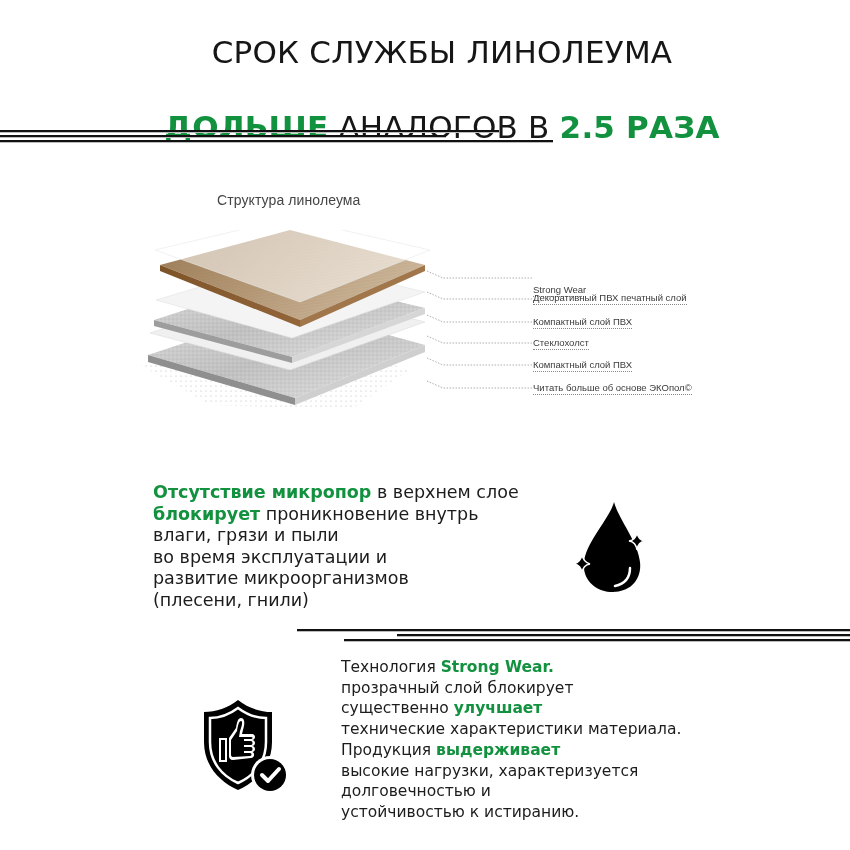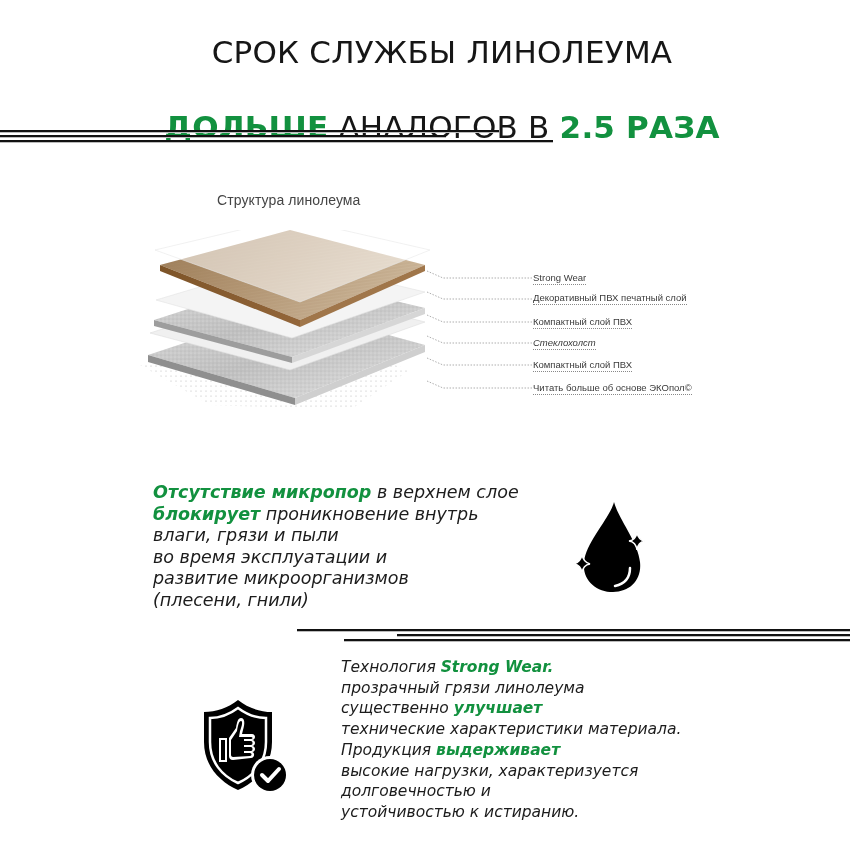--- a/index.html
+++ b/index.html
@@ -16,21 +16,21 @@
   .bold { font-weight: 700; }
 
   .rule { position: absolute; height: 3px; background: #111; border-bottom: 1px solid #bbb; }
 
   
   .diagram-title { position: absolute; left: 217px; top: 192px; font-family: "Liberation Sans", sans-serif; font-size: 14px; color: #454545; letter-spacing: 0.1px; }
   .layer-label { position: absolute; left: 533px; font-family: "Liberation Sans", sans-serif; font-size: 9.5px; color: #3a3a3a; border-bottom: 1px dotted #888; line-height: 12px; white-space: nowrap; }
 
   
   .para { position: absolute; font-size: 17.5px; line-height: 21.5px; color: #1c1c1c; white-space: nowrap; }
-  .para .line { display: block; font-style: italic; }
+  .para .line { display: block; }
   .para-2 { font-size: 15.5px; line-height: 20.7px; }
 </style>
 </head>
 <body>
 
 <div class="title-line title-1">СРОК СЛУЖБЫ ЛИНОЛЕУМА</div>
 <div class="title-line title-2">
   <span class="green bold">ДОЛЬШЕ</span><span style="white-space:pre"> АНАЛОГОВ В </span><span class="green bold">2.5 РАЗА</span>
 </div>
 
@@ -98,24 +98,24 @@
   <g stroke="#9a9a9a" stroke-width="0.8" stroke-dasharray="1.5,1.5" fill="none">
     <polyline points="2,6 18,13 107,13"></polyline>
     <polyline points="2,27 18,34 107,34"></polyline>
     <polyline points="2,50 18,57 107,57"></polyline>
     <polyline points="2,71 18,78 107,78"></polyline>
     <polyline points="2,93 18,100 107,100"></polyline>
     <polyline points="2,116 18,123 107,123"></polyline>
   </g>
 </svg>
 
-<div class="layer-label" style="top:272px;">Strong Wear</div>
+<div class="layer-label" style="top:284px;">Strong Wear</div>
 <div class="layer-label" style="top:292px;">Декоративный ПВХ печатный слой</div>
 <div class="layer-label" style="top:316px;">Компактный слой ПВХ</div>
-<div class="layer-label" style="top:337px;font-style:italic;">Стеклохолст</div>
+<div class="layer-label" style="top:337px;">Стеклохолст</div>
 <div class="layer-label" style="top:359px;">Компактный слой ПВХ</div>
 <div class="layer-label" style="top:382px;">Читать больше об основе ЭКОпол©</div>
 
 <div class="para" style="left:153px; top:482px;">
   <span class="line"><span class="green bold">Отсутствие микропор</span><span style="white-space:pre"> в верхнем слое</span></span>
   <span class="line"><span class="green bold">блокирует</span><span style="white-space:pre"> проникновение внутрь</span></span>
   <span class="line">влаги, грязи и пыли</span>
   <span class="line">во время эксплуатации и</span>
   <span class="line">развитие микроорганизмов</span>
   <span class="line">(плесени, гнили)</span>
@@ -145,20 +145,20 @@
   <path d="M29,40 L36,30 C37,24 38,20 41,20 C45,20 45,26 43,32 L42,36 L52,36 C56,36 56,42 52,42 C56,42 56,48 52,48 C56,48 56,54 52,54 C55,54 55,60 51,60 L33,62 C30,62 29,60 29,58 Z" fill="#fff"></path>
   <path d="M31,42 L37,33 C38,27 39,23 41,23 C43,23 42,28 40,33 L39,39 L51,39 C53,39 53,41 51,41 L44,41 L44,43 L51,43 C53,43 53,47 51,47 L44,47 L44,49 L51,49 C53,49 53,53 51,53 L44,53 L44,55 L50,55 C52,55 52,58 50,58 L33,59 C32,59 31,58 31,57 Z" fill="#000"></path>
 
   <circle cx="70" cy="77" r="19" fill="#fff"></circle>
   <circle cx="70" cy="77" r="16" fill="#000"></circle>
   <path d="M62,77 L68,83 L79,71" stroke="#fff" stroke-width="4" fill="none" stroke-linecap="round" stroke-linejoin="round"></path>
 </svg>
 
 <div class="para para-2" style="left:341px; top:657px;">
   <span class="line"><span style="white-space:pre">Технология </span><span class="green bold">Strong Wear.</span></span>
-  <span class="line">прозрачный грязи линолеума</span>
+  <span class="line">прозрачный слой блокирует</span>
   <span class="line"><span style="white-space:pre">существенно </span><span class="green bold">улучшает</span></span>
   <span class="line">технические характеристики материала.</span>
   <span class="line"><span style="white-space:pre">Продукция </span><span class="green bold">выдерживает</span></span>
   <span class="line">высокие нагрузки, характеризуется</span>
   <span class="line">долговечностью и</span>
   <span class="line">устойчивостью к истиранию.</span>
 </div>
 
 </body></html>

